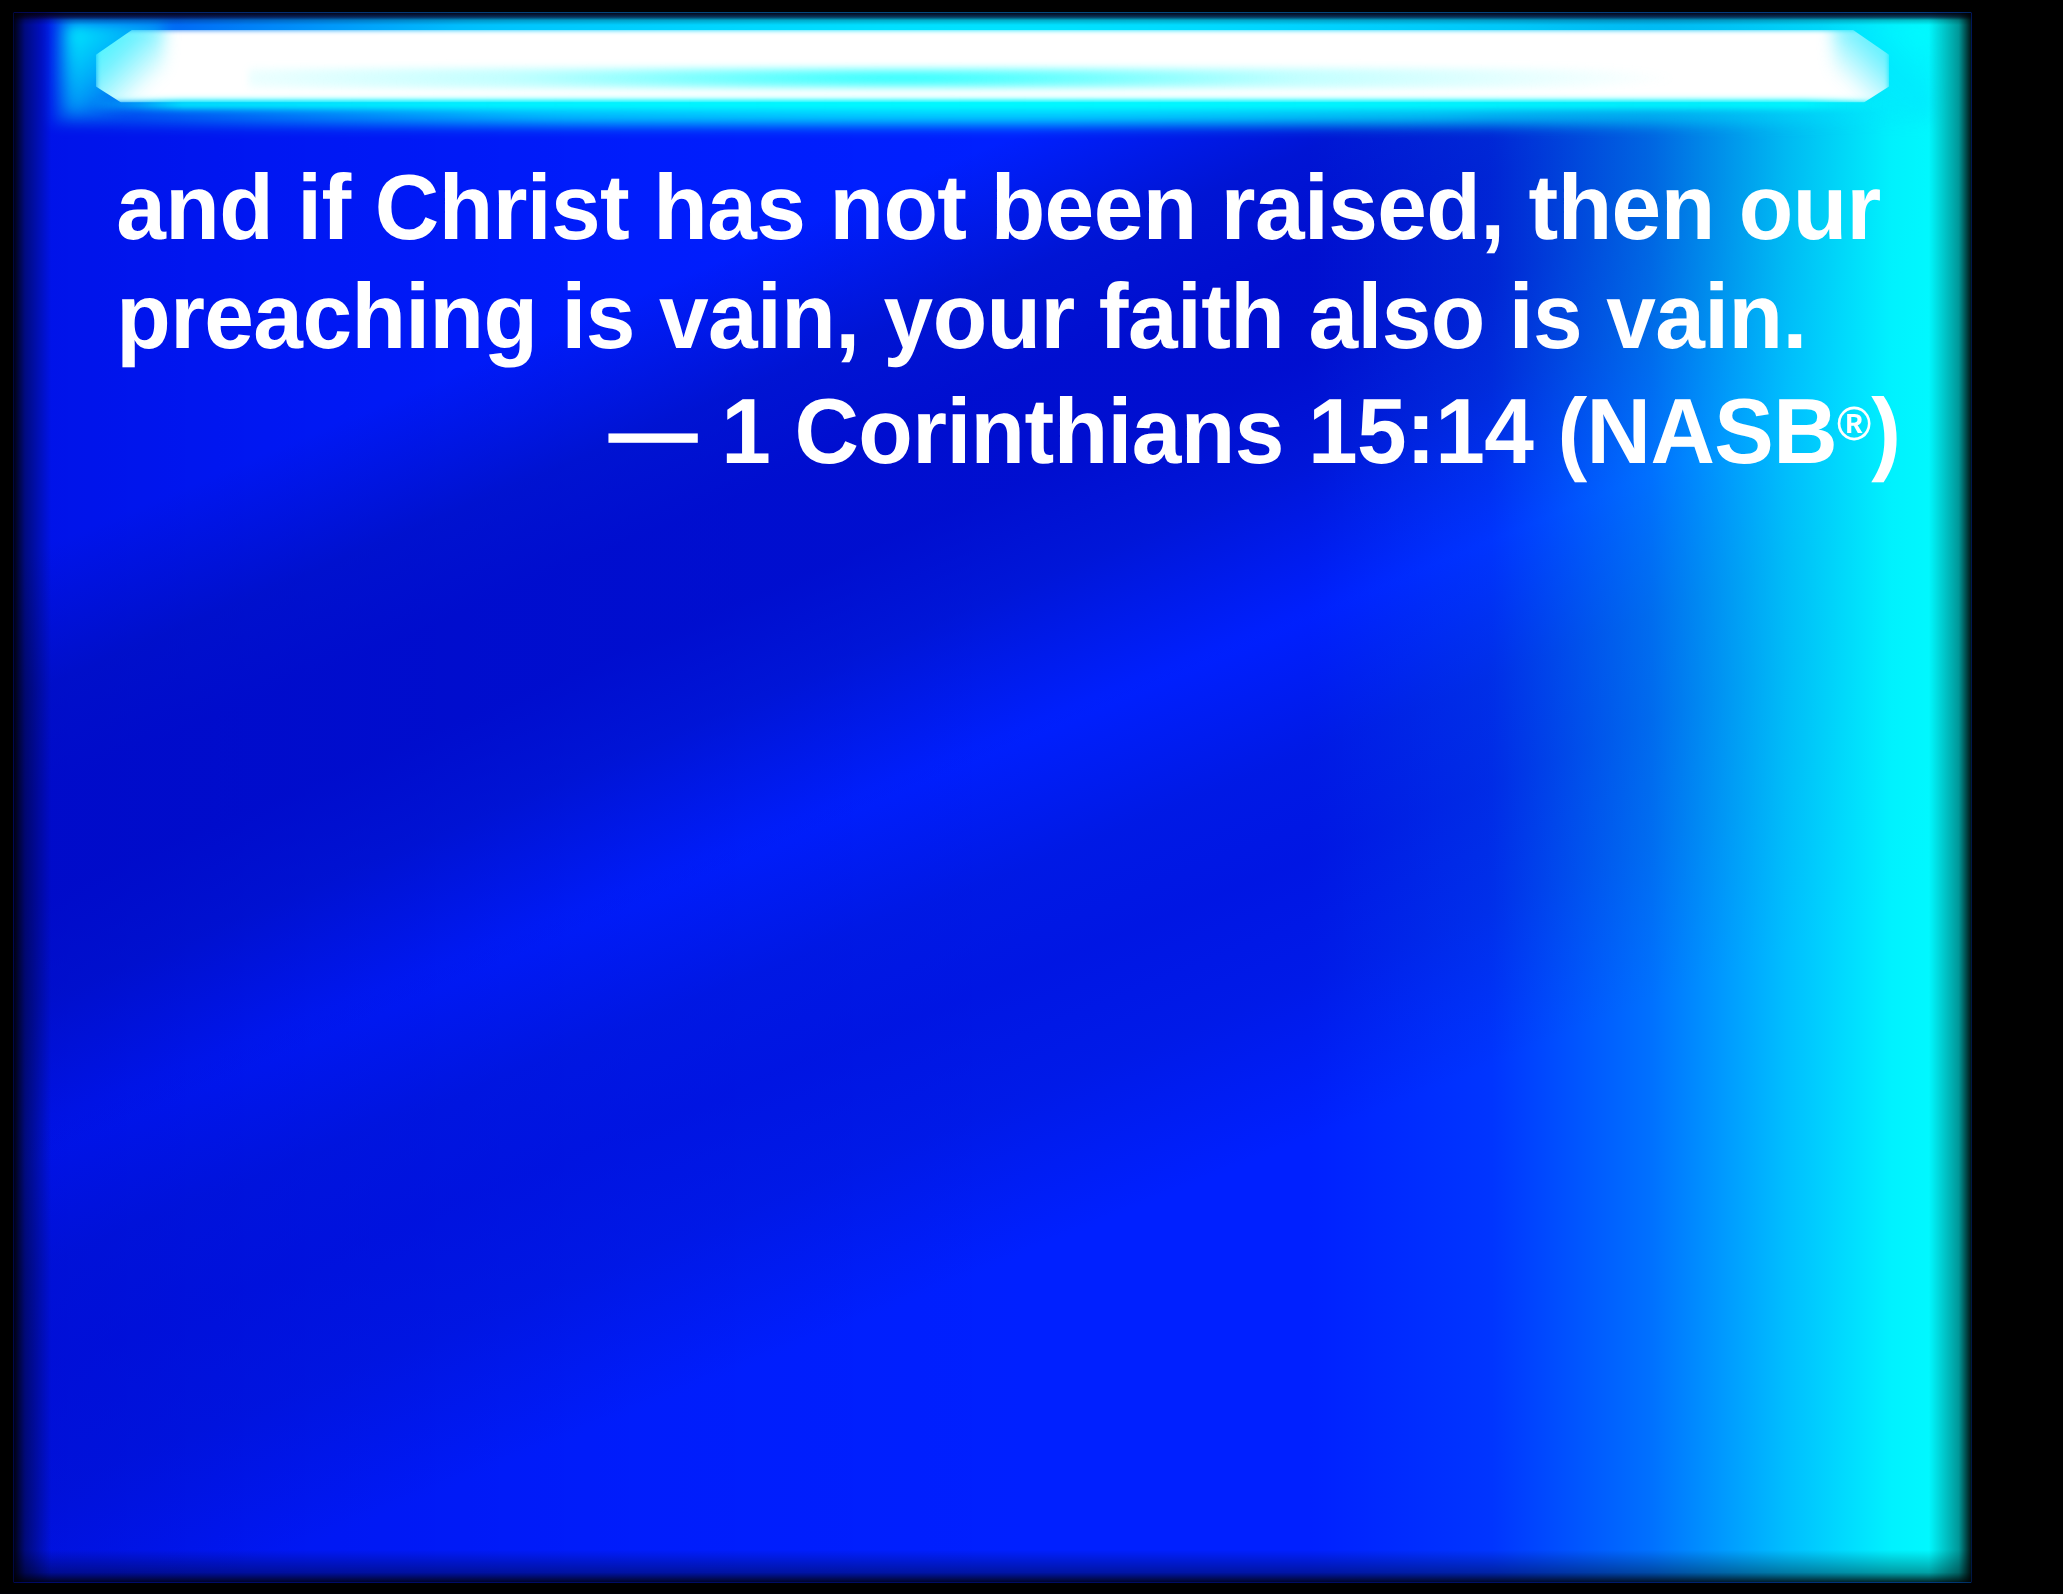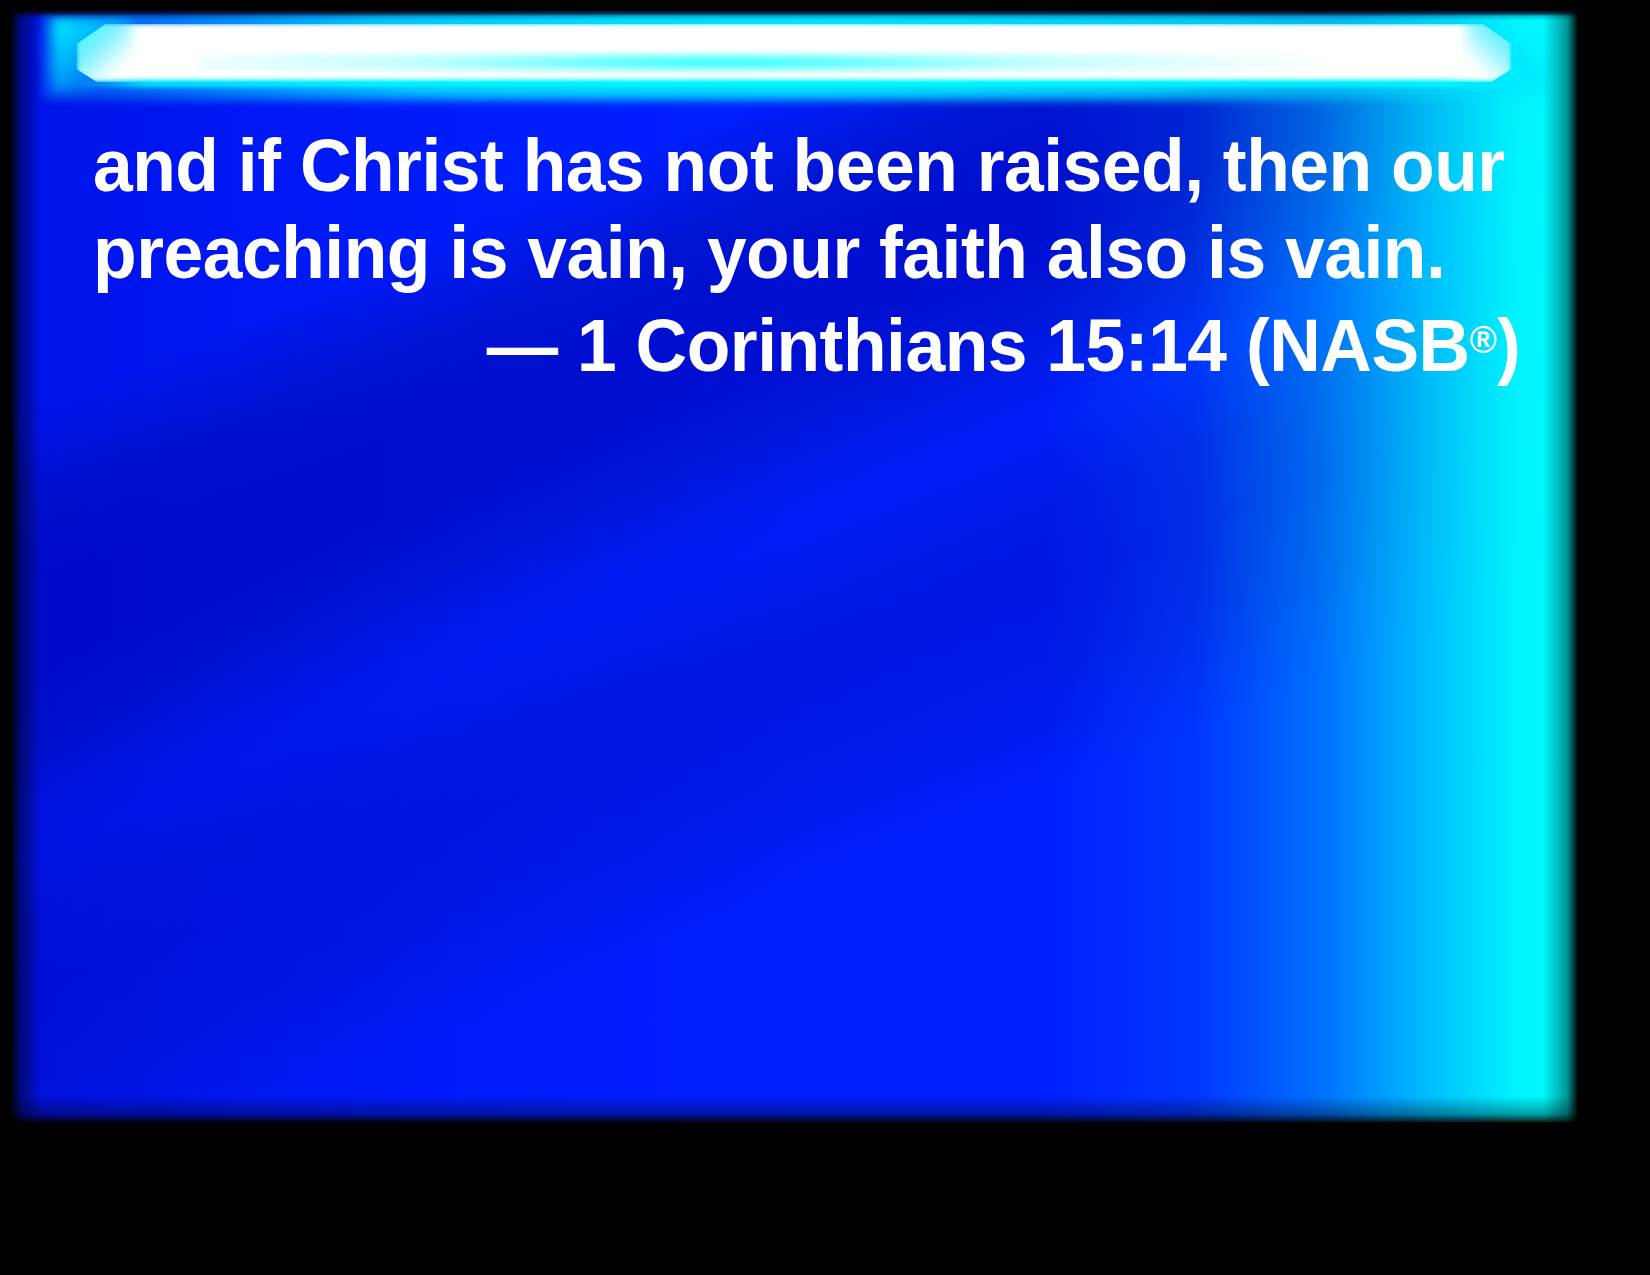--- a/index.html
+++ b/index.html
@@ -23,21 +23,21 @@
     background: #000000;
     overflow: hidden;
   }
 
   
   #slide-canvas {
     position: absolute;
     left: 11px;
     top: 10px;
     width: 1566px;
-    height: 1112px;
+    height: 1256px;
     overflow: hidden;
     background: #0020ff;
   }
 
   
   .bg-fan {
     position: absolute;
     left: -6%;
     top: -10%;
     width: 118%;

